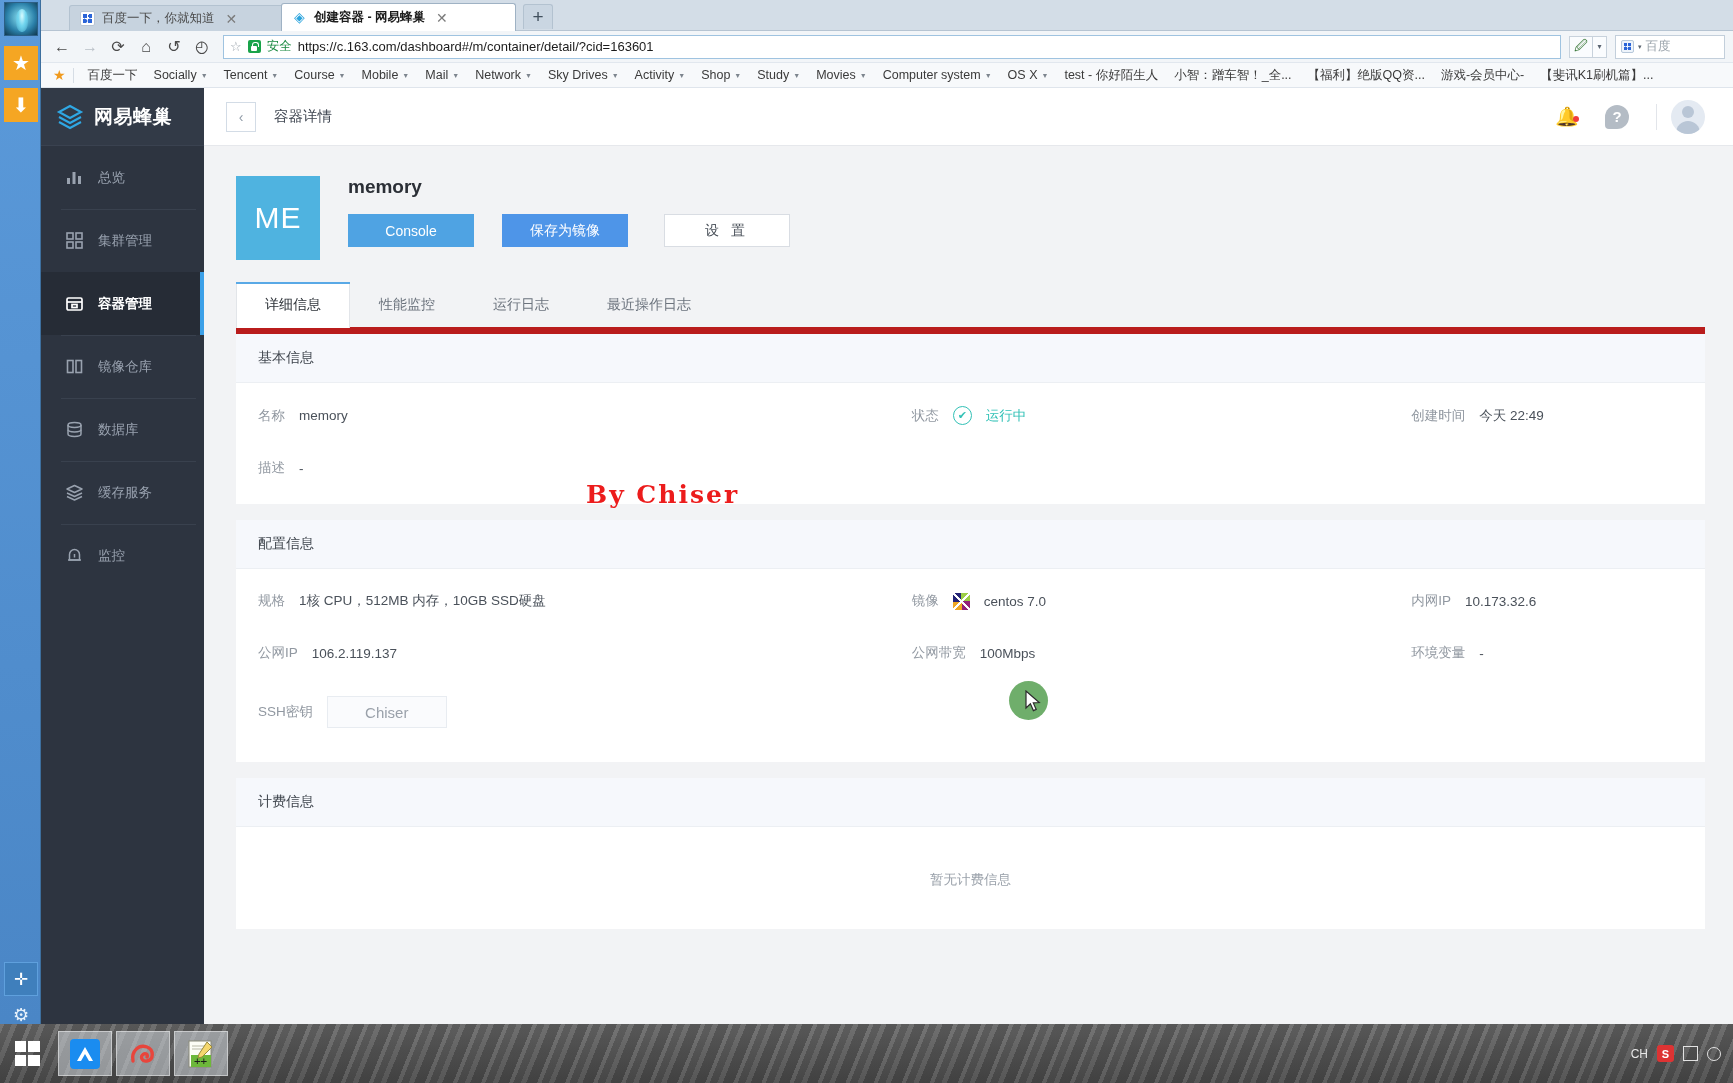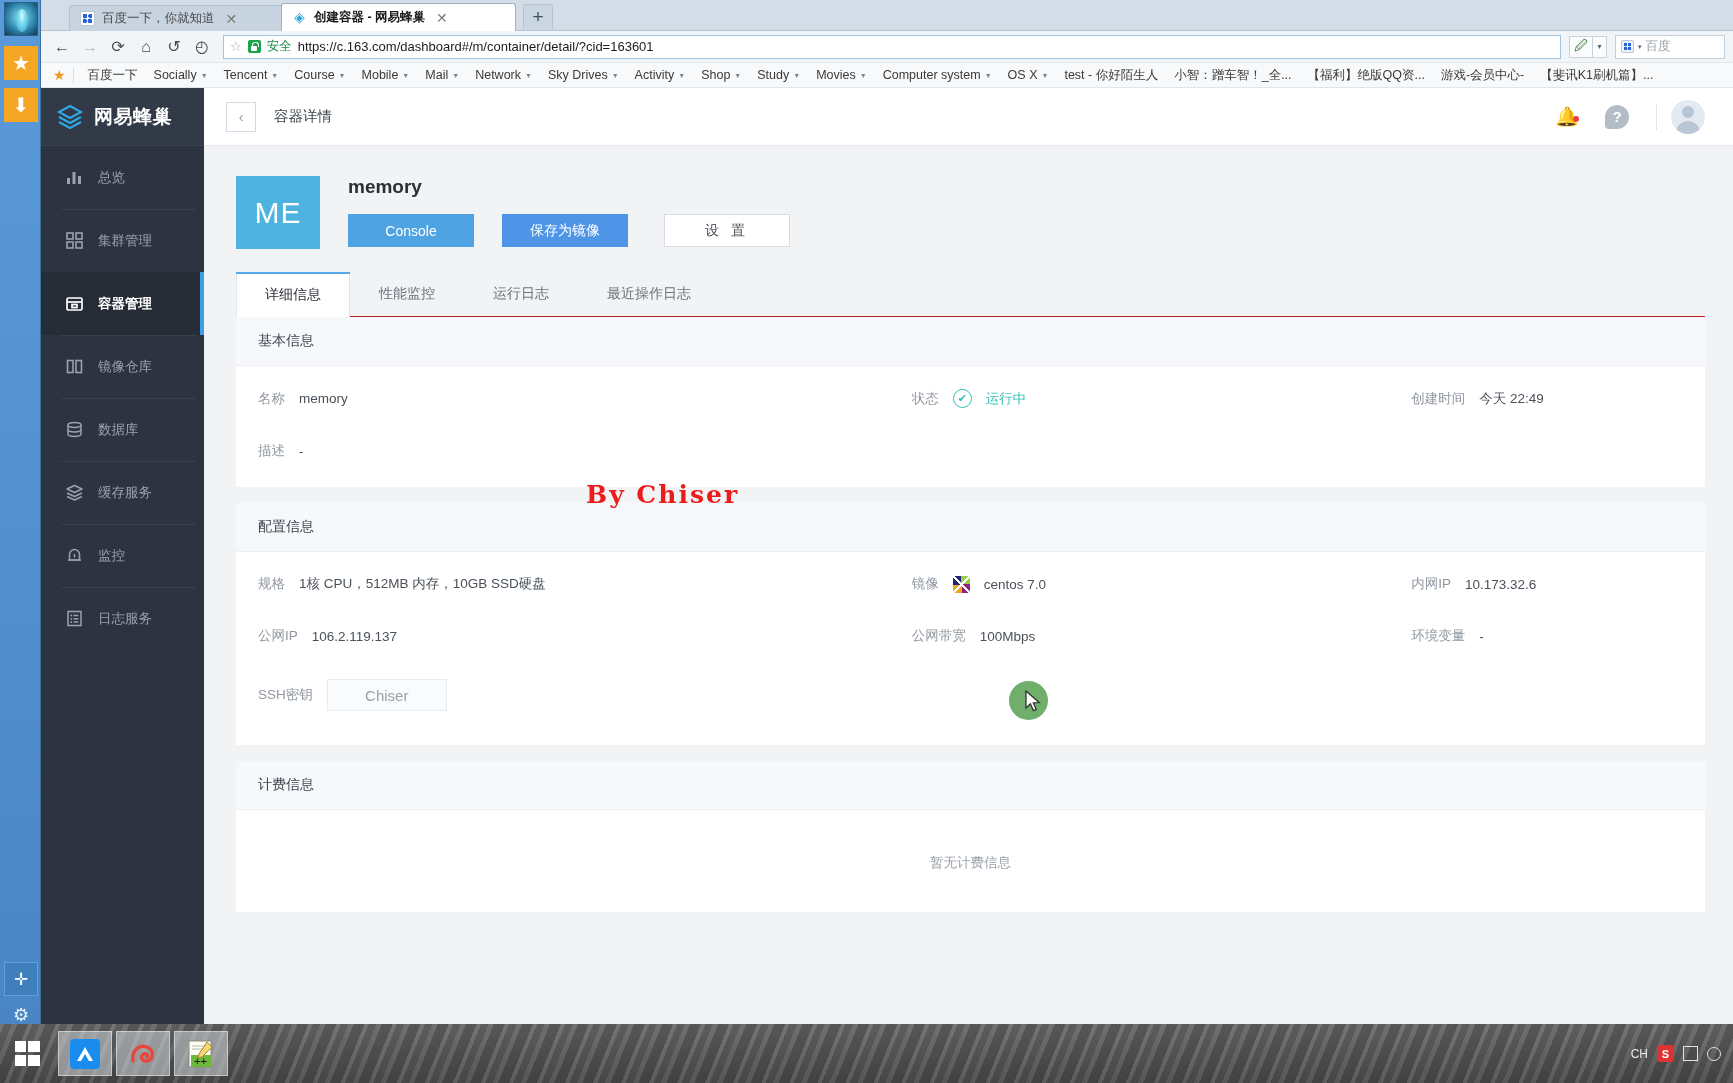--- a/index.html
+++ b/index.html
@@ -211,41 +211,41 @@
   
   .content {
     position: absolute; left: 163px; right: 0; top: 58px; bottom: 0;
     background: #f2f3f5; overflow: hidden; padding: 0;
   }
   .inner { padding: 24px 28px 0 32px; }
 
   
   .hdr { display: flex; gap: 28px; align-items: flex-start; padding-top: 6px; }
   .thumb {
-    width: 84px; height: 73px; background: #4fb3e0; color: #fff;
+    width: 84px; height: 84px; background: #4fb3e0; color: #fff;
     display: flex; align-items: center; justify-content: center;
     font-size: 30px; letter-spacing: 1px;
   }
   .hdr-main { flex: 1; }
   .hdr-title { font-size: 19px; font-weight: bold; color: #2b2f36; margin-bottom: 9px; }
   .hdr-meta { font-size: 13px; color: #636b75; display: flex; gap: 26px; align-items: center; }
   .hdr-meta .k { color: #8d949d; }
   .hdr-meta .v { color: #4b525b; }
   .restart-link { color: #2f8fe0; text-decoration: underline; cursor: pointer; }
   .hdr-btns { margin-top: 16px; display: flex; gap: 28px; }
   .btn {
     height: 33px; min-width: 126px; padding: 0 18px; font-size: 14px;
     display: flex; align-items: center; justify-content: center; cursor: pointer;
   }
   .btn-primary { background: #4fa3e3; color: #fff; border: none; }
   .btn-primary2 { background: #4e95e8; color: #fff; border: none; }
   .btn-ghost { background: #fff; color: #4a515a; border: 1px solid #d9dde3; letter-spacing: 4px; margin-left: 8px; }
 
   
-  .tabs { margin-top: 22px; display: flex; border-bottom: 1px solid #b91c1c; align-items: flex-end; }
+  .tabs { margin-top: 22px; display: flex; border-bottom: 7px solid #b91c1c; }
   .tab-item {
     padding: 13px 28px; font-size: 14px; color: #6b737d; cursor: pointer;
     background: transparent; border: 1px solid transparent; border-bottom: none; position: relative;
   }
   .tab-item.sel {
     background: #fff; color: #2d3238; border-color: #e2e5e9;
     margin-bottom: -1px;
   }
   .tab-item.sel::before {
     content: ""; position: absolute; left: -1px; right: -1px; top: -1px; height: 2px; background: #59a9e6;
@@ -563,36 +563,20 @@
                 <g fill="none" stroke="#99a2af" stroke-width="1.5">
               <path d="M4.5 14V8.5a5 5 0 0 1 10 0V14z"></path>
                   <line x1="3" y1="14" x2="16" y2="14"></line>
               <line x1="9.5" y1="8" x2="9.5" y2="11.5"></line>
                 </g>
               </svg>
           </span>
           <span>监控</span>
         </div>
 
-        <div class="nav-item">
-          <span class="nav-ico">
-            <svg viewBox="0 0 19 19">
-                <g fill="none" stroke="#99a2af" stroke-width="1.5">
-              <rect x="3" y="2.5" width="13" height="14"></rect>
-              <circle cx="6.3" cy="6.5" r=".9" fill="#99a2af" stroke="none"></circle>
-                  <line x1="8.5" y1="6.5" x2="13.3" y2="6.5"></line>
-              <circle cx="6.3" cy="9.8" r=".9" fill="#99a2af" stroke="none"></circle>
-                  <line x1="8.5" y1="9.8" x2="13.3" y2="9.8"></line>
-              <circle cx="6.3" cy="13" r=".9" fill="#99a2af" stroke="none"></circle>
-                  <line x1="8.5" y1="13" x2="13.3" y2="13"></line>
-                </g>
-              </svg>
-          </span>
-          <span>日志服务</span>
-        </div>
       </div>
 
       <div class="topbar">
         <div class="back-btn">
           <span>‹</span>
         </div>
         <div class="crumb">容器详情</div>
         <div class="topbar-right">
           <div class="ic-btn">
             <span class="bell">🔔</span>

